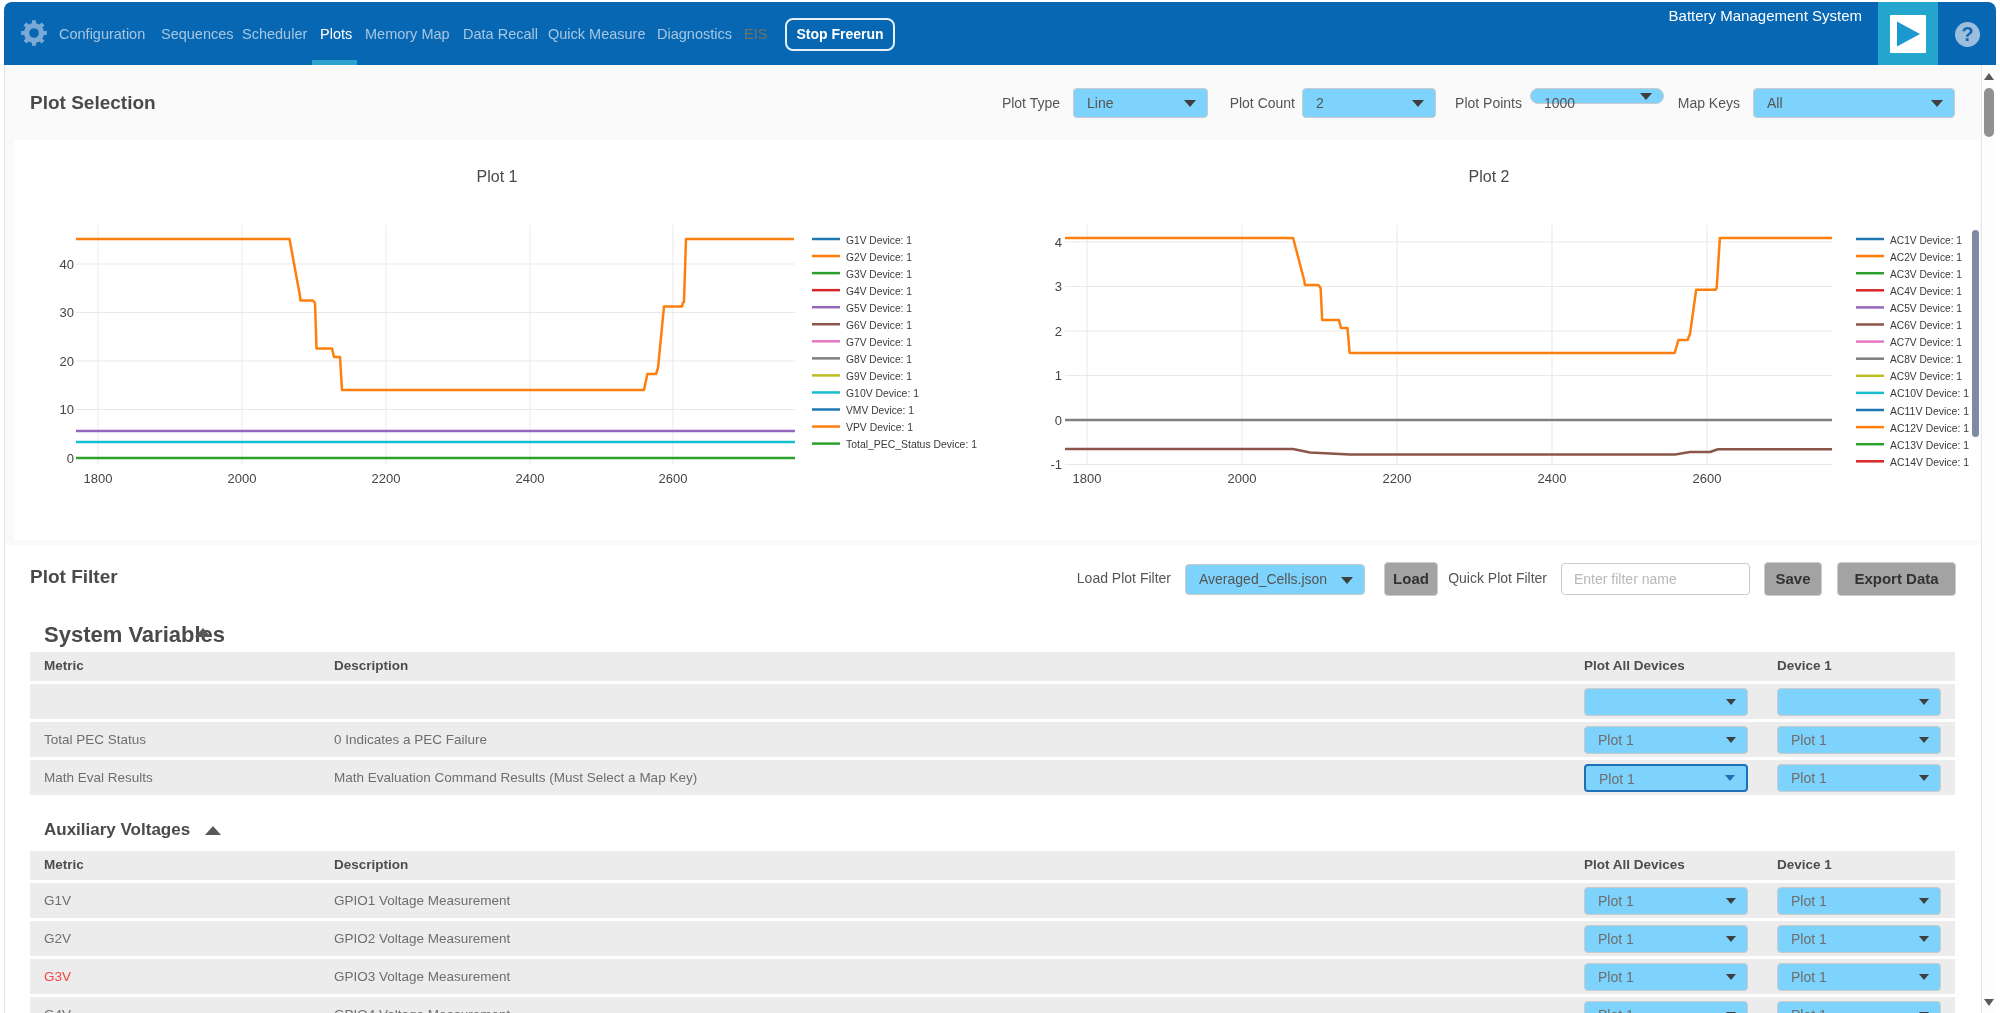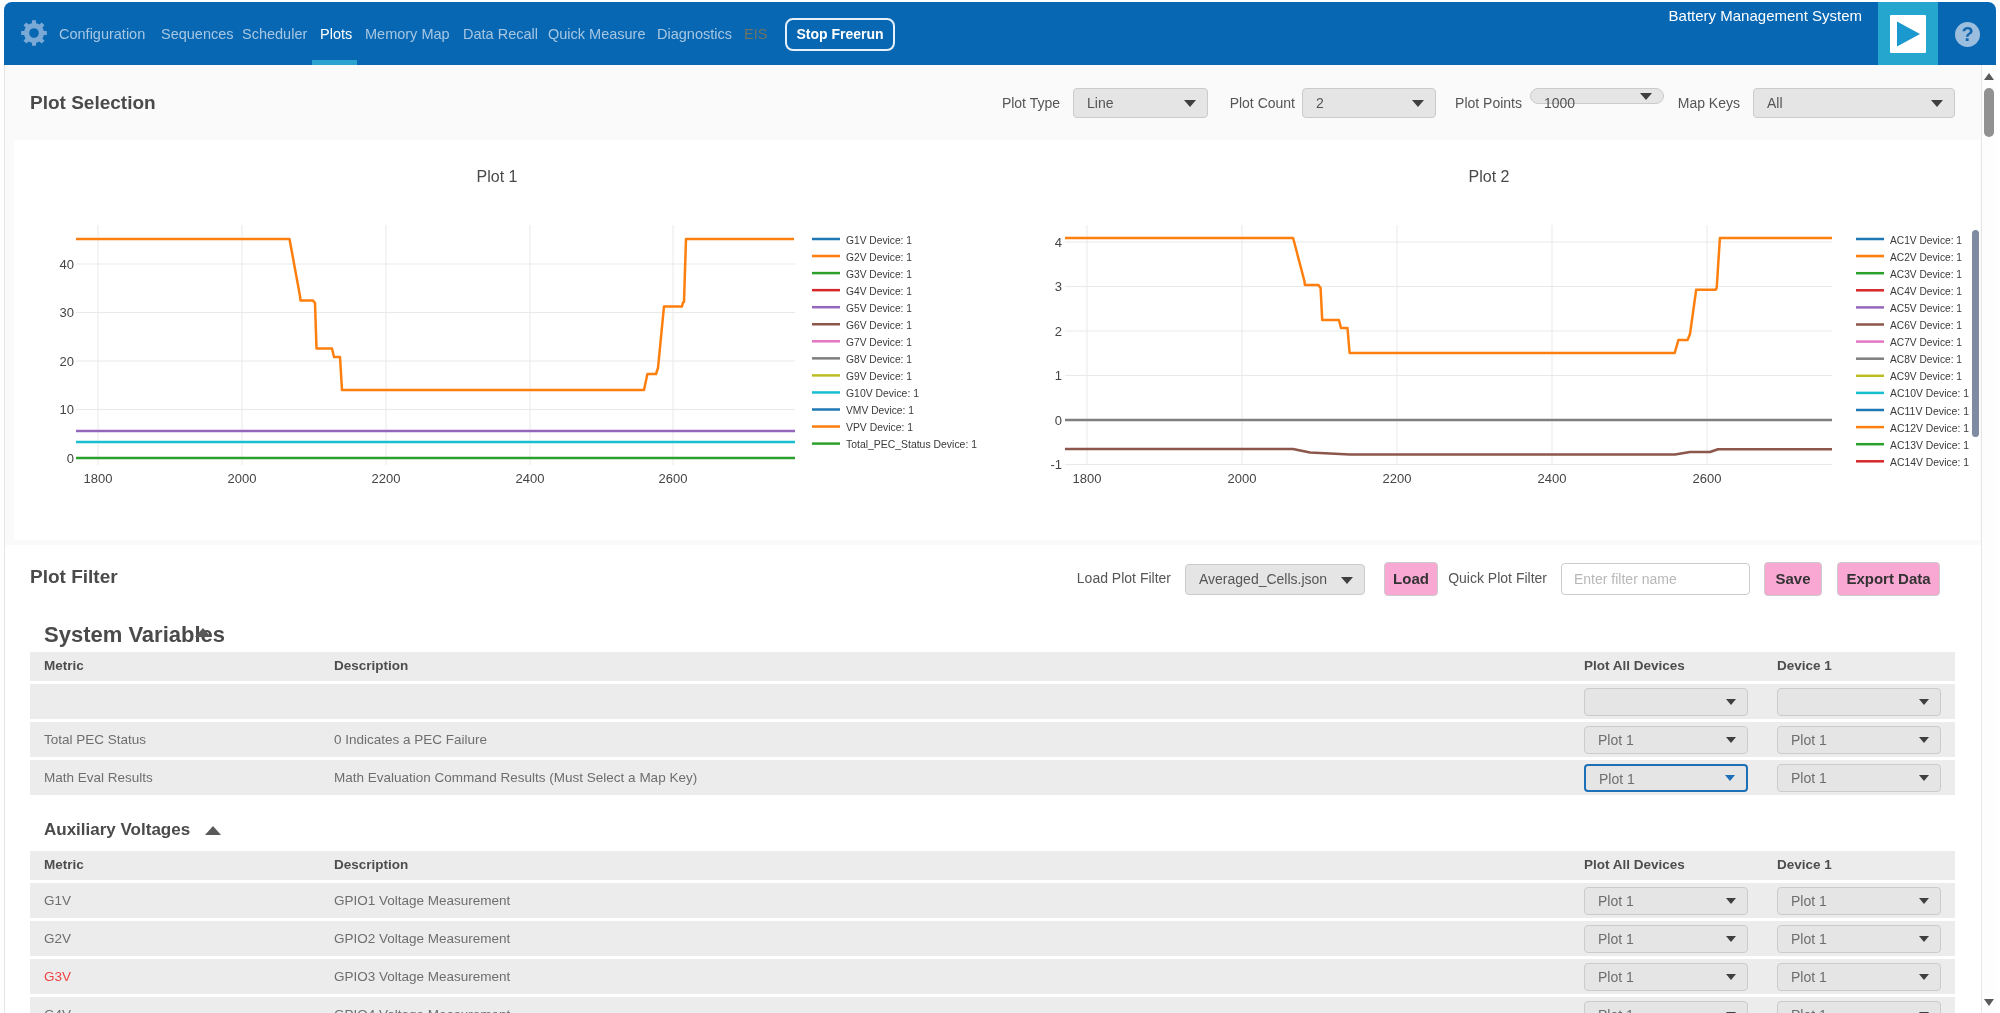--- a/index.html
+++ b/index.html
@@ -1,21 +1,21 @@
 <!DOCTYPE html>
 <html><head><meta charset="utf-8">
 <style>
 * { margin:0; padding:0; box-sizing:border-box; }
 body { background:#fff; font-family:"Liberation Sans", sans-serif; width:2000px; height:1013px; overflow:hidden; position:relative; }
 #app { position:absolute; left:4px; top:2px; width:1992px; height:1011px; border-radius:8px 8px 0 0; overflow:hidden; background:#fff; }
 .abs { position:absolute; }
-.sel { position:absolute; background:#e5e5e5; border:1px solid #cbcbcb; border-radius:4px; color:#555555; font-size:14px; line-height:28px; padding-left:13px; }
+.sel { position:absolute; background:#7dd3fc; border:1px solid #cbcbcb; border-radius:4px; color:#555555; font-size:14px; line-height:28px; padding-left:13px; }
 .sel .car { position:absolute; right:11px; top:50%; margin-top:-3px; width:0; height:0; border-left:6.5px solid transparent; border-right:6.5px solid transparent; border-top:7.5px solid #3f3f3f; }
 .sel .car.sm { border-left-width:5.5px; border-right-width:5.5px; border-top-width:6.5px; }
-.btn { position:absolute; background:#f9a8d4; border:1px solid #cbcbcb; border-radius:4px; color:#333333; font-weight:bold; font-size:15px; text-align:center; }
+.btn { position:absolute; background:#a3a3a3; border:1px solid #cbcbcb; border-radius:4px; color:#333333; font-weight:bold; font-size:15px; text-align:center; }
 .hdr20 { position:absolute; font-size:19px; font-weight:bold; color:#4a4a4a; }
 .lbl { position:absolute; font-size:14px; color:#555555; }
 .navlink { position:absolute; font-size:14.5px; color:#a6c6e2; top:24px; white-space:nowrap; }
 </style></head><body>
 <div id="app">
 <div class="abs" style="left:0;top:0;width:1992px;height:63px;background:#0767b3;"></div>
 <svg class="abs" style="left:17px;top:18px" width="26" height="26" viewBox="0 0 26 26">
 <path fill-rule="evenodd" fill="#7ba9d6" d="M22.78,10.92 L25.84,10.97 L25.84,15.03 L22.78,15.08 L22.27,16.75 L21.39,18.45 L23.52,20.64 L20.64,23.52 L18.45,21.39 L16.91,22.21 L15.08,22.78 L15.03,25.84 L10.97,25.84 L10.92,22.78 L9.25,22.27 L7.55,21.39 L5.36,23.52 L2.48,20.64 L4.61,18.45 L3.79,16.91 L3.22,15.08 L0.16,15.03 L0.16,10.97 L3.22,10.92 L3.73,9.25 L4.61,7.55 L2.48,5.36 L5.36,2.48 L7.55,4.61 L9.09,3.79 L10.92,3.22 L10.97,0.16 L15.03,0.16 L15.08,3.22 L16.75,3.73 L18.45,4.61 L20.64,2.48 L23.52,5.36 L21.39,7.55 L22.21,9.09 Z M13,8.2 a4.8,4.8 0 1,0 0.01,0 Z"></path>
 </svg>
 <div class="navlink" style="left:55px">Configuration</div>
@@ -158,21 +158,21 @@
 <text x="890" y="325.8" font-size="11.5" textLength="79" lengthAdjust="spacingAndGlyphs" fill="#3a3a3a">AC14V Device: 1</text>
 <rect x="972" y="90" width="7" height="207" rx="3.5" fill="#7e8ba3"></rect>
 </svg>
 <div class="hdr20" style="left:26px;top:564px;">Plot Filter</div>
 <div class="lbl" style="right:825px;top:568px;">Load Plot Filter</div>
 <div class="sel" style="left:1181px;top:562px;width:180px;height:31px;line-height:29px;">Averaged_Cells.json<span class="car"></span></div>
 <div class="btn" style="left:1380px;top:560px;width:54px;height:34px;line-height:32px;">Load</div>
 <div class="lbl" style="right:449px;top:568px;">Quick Plot Filter</div>
 <div class="abs" style="left:1557px;top:561px;width:189px;height:32px;background:#fff;border:1px solid #cbcbcb;border-radius:4px;color:#b8b8b8;font-size:14px;line-height:30px;padding-left:12px;">Enter filter name</div>
 <div class="btn" style="left:1760px;top:560px;width:58px;height:34px;line-height:32px;">Save</div>
-<div class="btn" style="left:1833px;top:560px;width:103px;height:34px;line-height:32px;">Export Data</div>
+<div class="btn" style="left:1833px;top:560px;width:119px;height:34px;line-height:32px;">Export Data</div>
 <div class="abs" style="left:40px;top:620px;font-size:22px;font-weight:bold;color:#4a4a4a;">System Variables</div>
 <div class="abs" style="left:191px;top:625.5px;width:0;height:0;border-left:8.5px solid transparent;border-right:8.5px solid transparent;border-bottom:9px solid #595959;"></div>
 <div class="abs" style="left:26px;top:650px;width:1925px;height:29px;background:#ececec;"></div>
 <div class="abs" style="left:40px;top:656px;font-size:13.5px;font-weight:bold;color:#4d4d4d;">Metric</div>
 <div class="abs" style="left:330px;top:656px;font-size:13.5px;font-weight:bold;color:#4d4d4d;">Description</div>
 <div class="abs" style="left:1580px;top:656px;font-size:13.5px;font-weight:bold;color:#4d4d4d;">Plot All Devices</div>
 <div class="abs" style="left:1773px;top:656px;font-size:13.5px;font-weight:bold;color:#4d4d4d;">Device 1</div>
 <div class="abs" style="left:26px;top:682px;width:1925px;height:35px;background:#ececec;"></div>
 <div class="sel" style="left:1580px;top:686px;width:164px;height:28px;line-height:26px;border:1px solid #cbcbcb;color:#6e6e6e;">
       <span class="car sm"></span>

